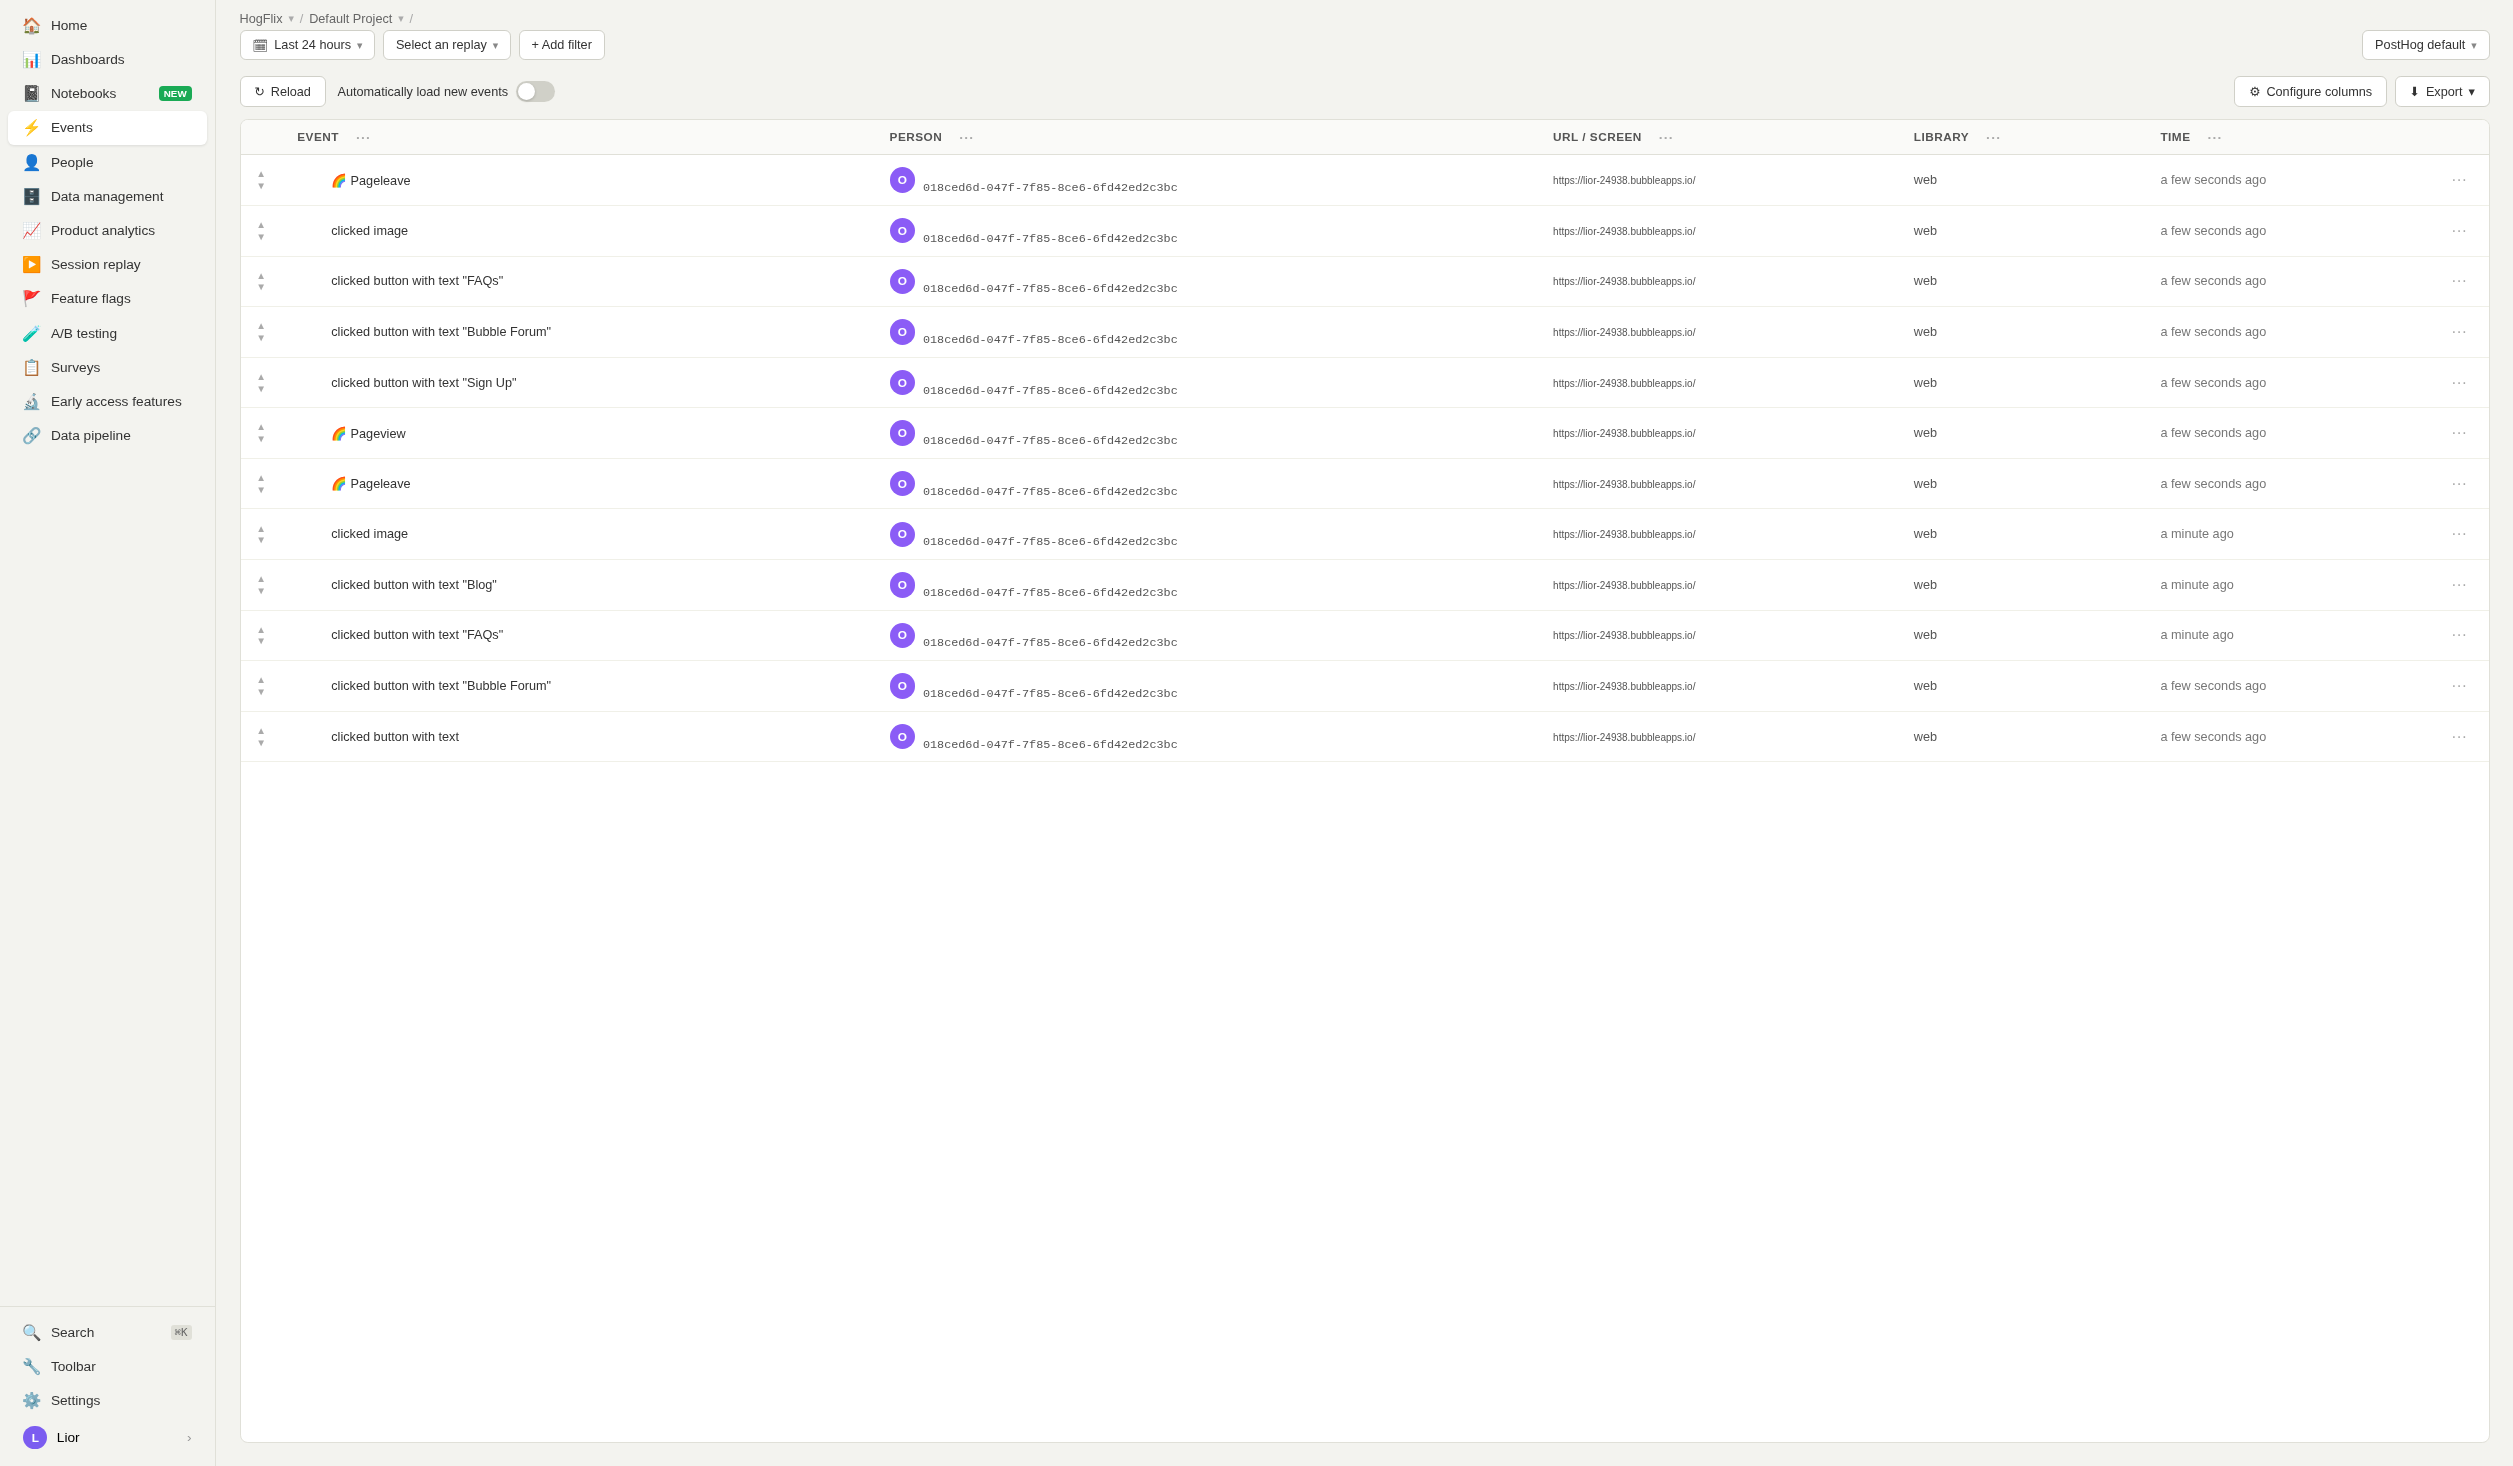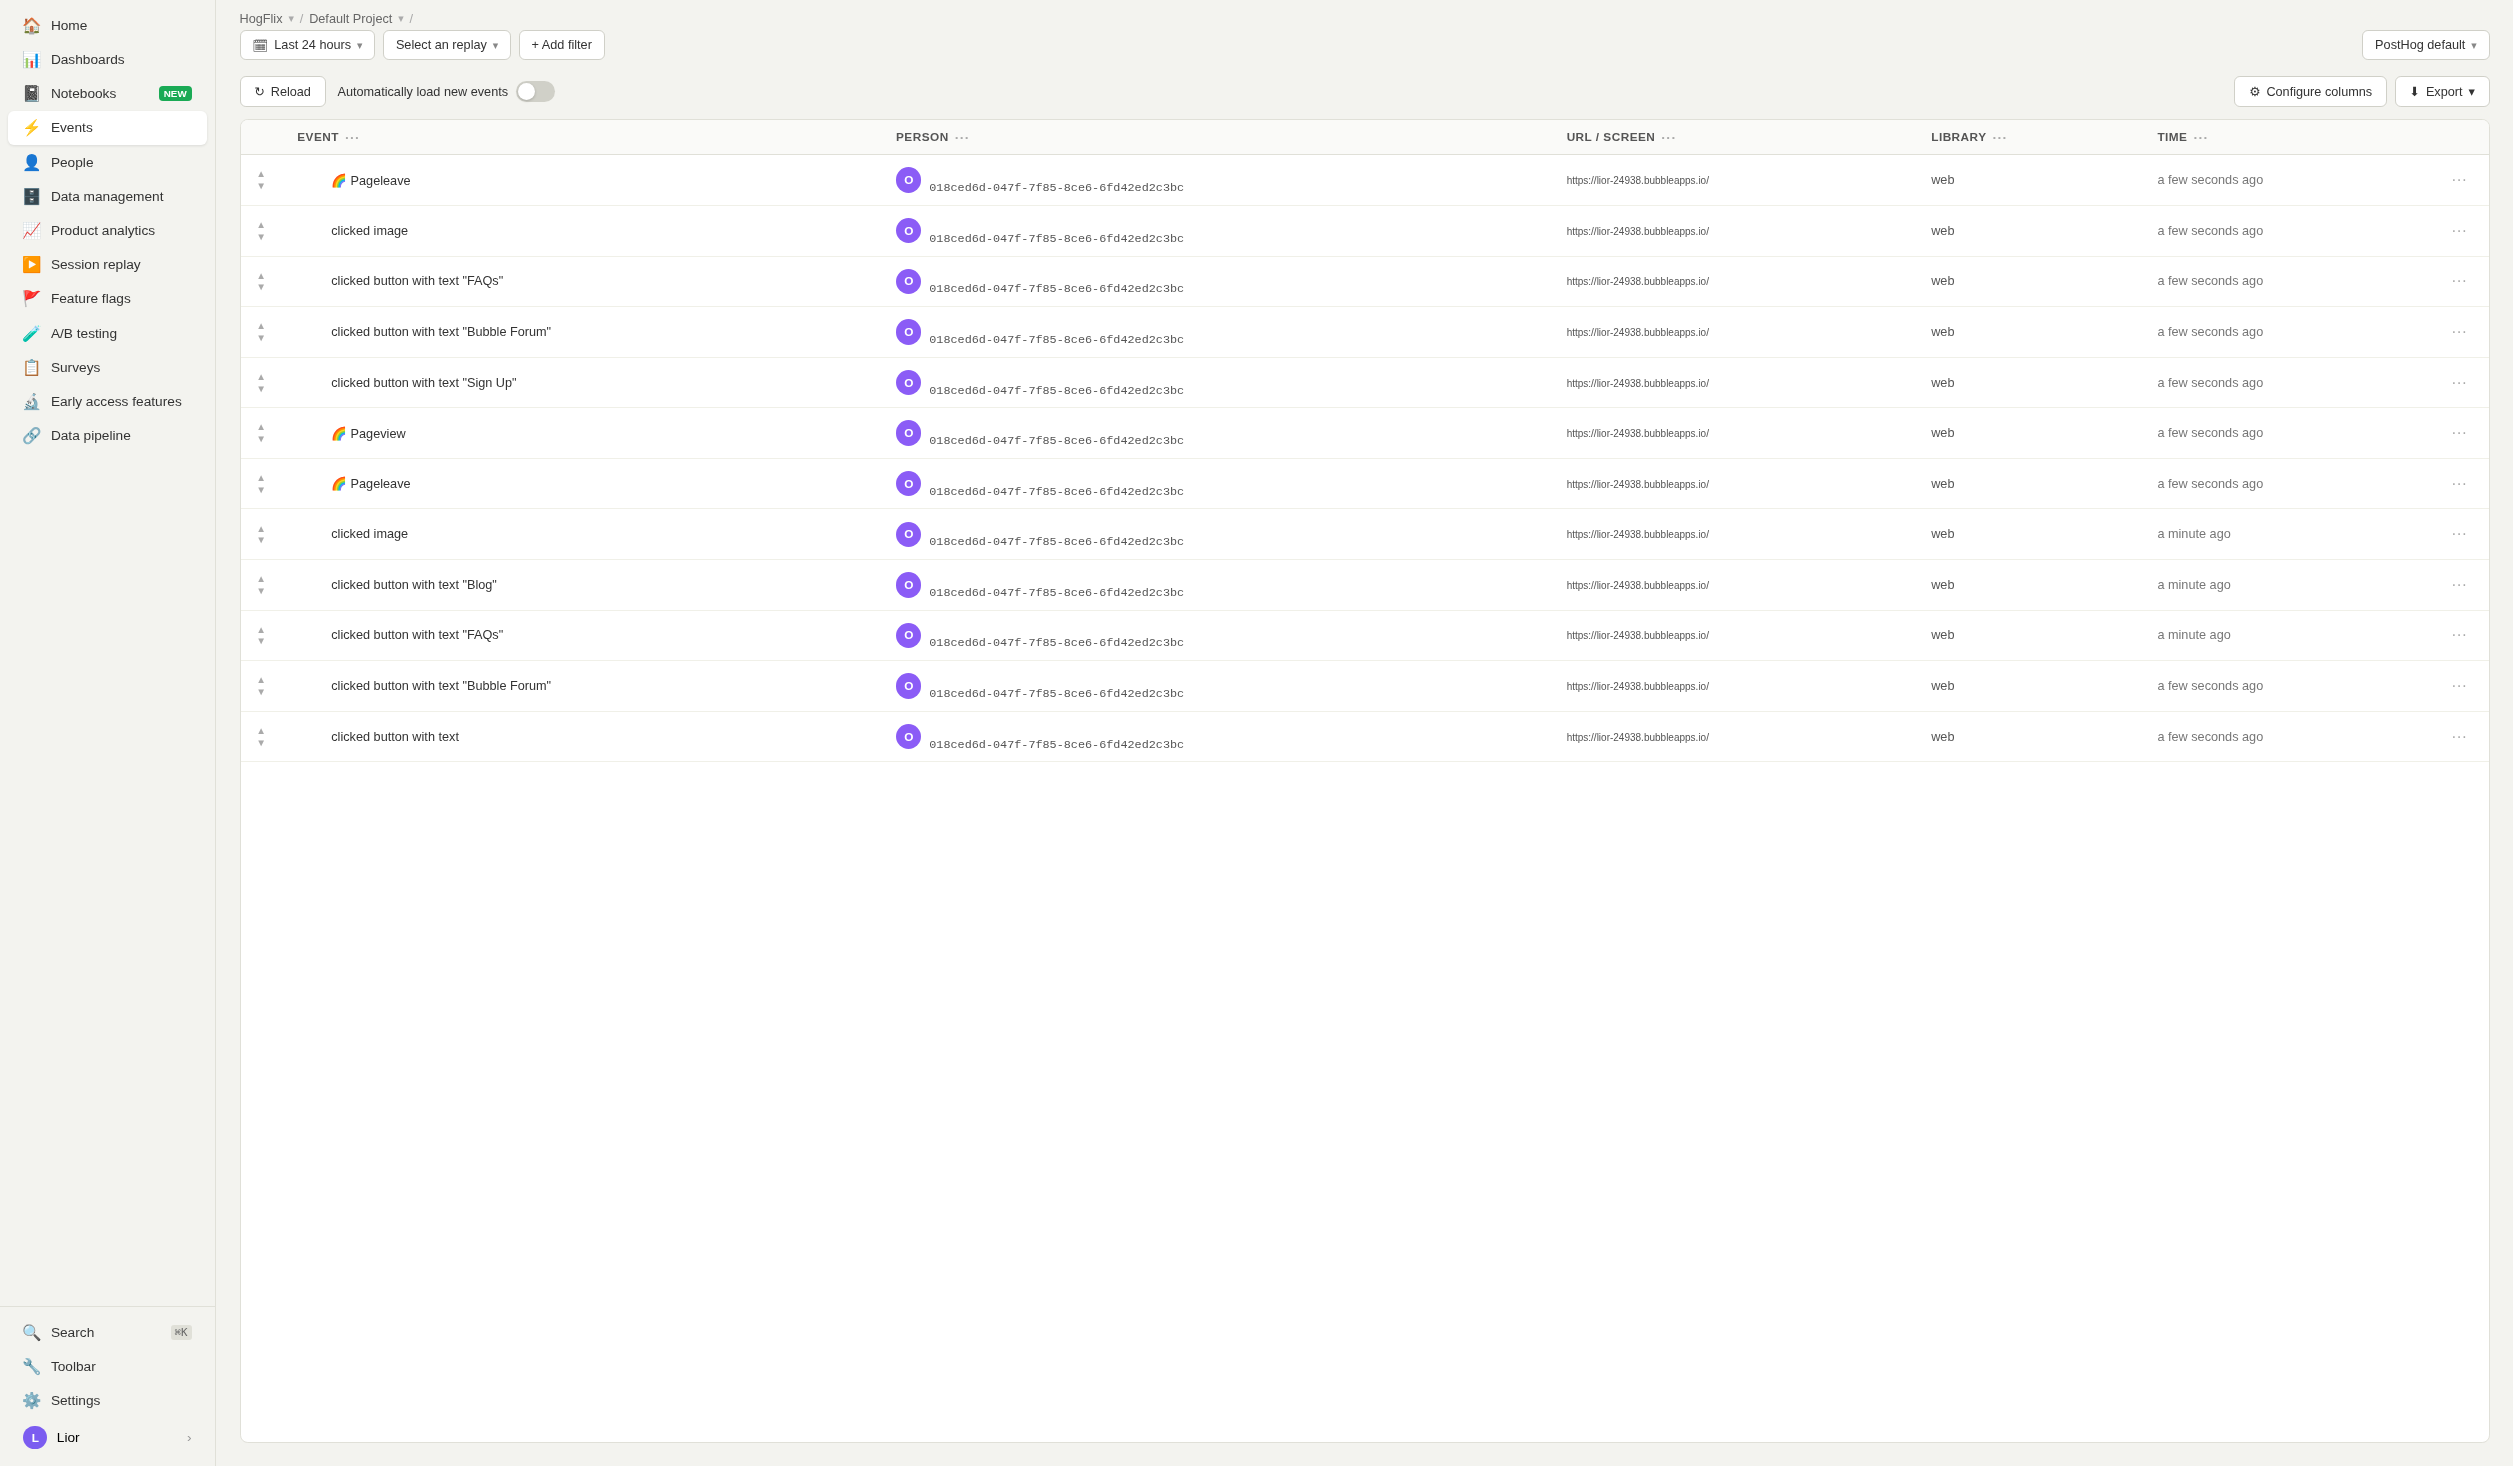--- a/index.html
+++ b/index.html
@@ -205,21 +205,21 @@
     thead th {
       padding: 9.8px 15.7px;
       text-align: left;
       font-size: 11.8px;
       font-weight: 600;
       color: #555;
       text-transform: uppercase;
       letter-spacing: 0.04em;
       white-space: nowrap;
     }
-    thead th .th-inner { display: flex; align-items: center; gap: 6px; }
+    thead th .th-inner { display: flex; align-items: center; gap: 17px; }
     thead th .more-icon { color: #aaa; cursor: pointer; font-size: 13.7px; }
 
     tbody tr { border-bottom: 1px solid #f0f0e8; }
     tbody td { padding: 9.8px 15.7px; font-size: 12.7px; color: #333; vertical-align: middle; }
 
     .event-cell { display: flex; align-items: flex-start; gap: 7.8px; margin-left: 34px; }
     .expand-arrows { display: flex; flex-direction: column; align-items: center; gap: 0; color: #aaa; font-size: 9.8px; cursor: pointer; }
     .expand-arrows span { line-height: 1.2; }
 
     .event-name { font-weight: 500; color: #333; }

